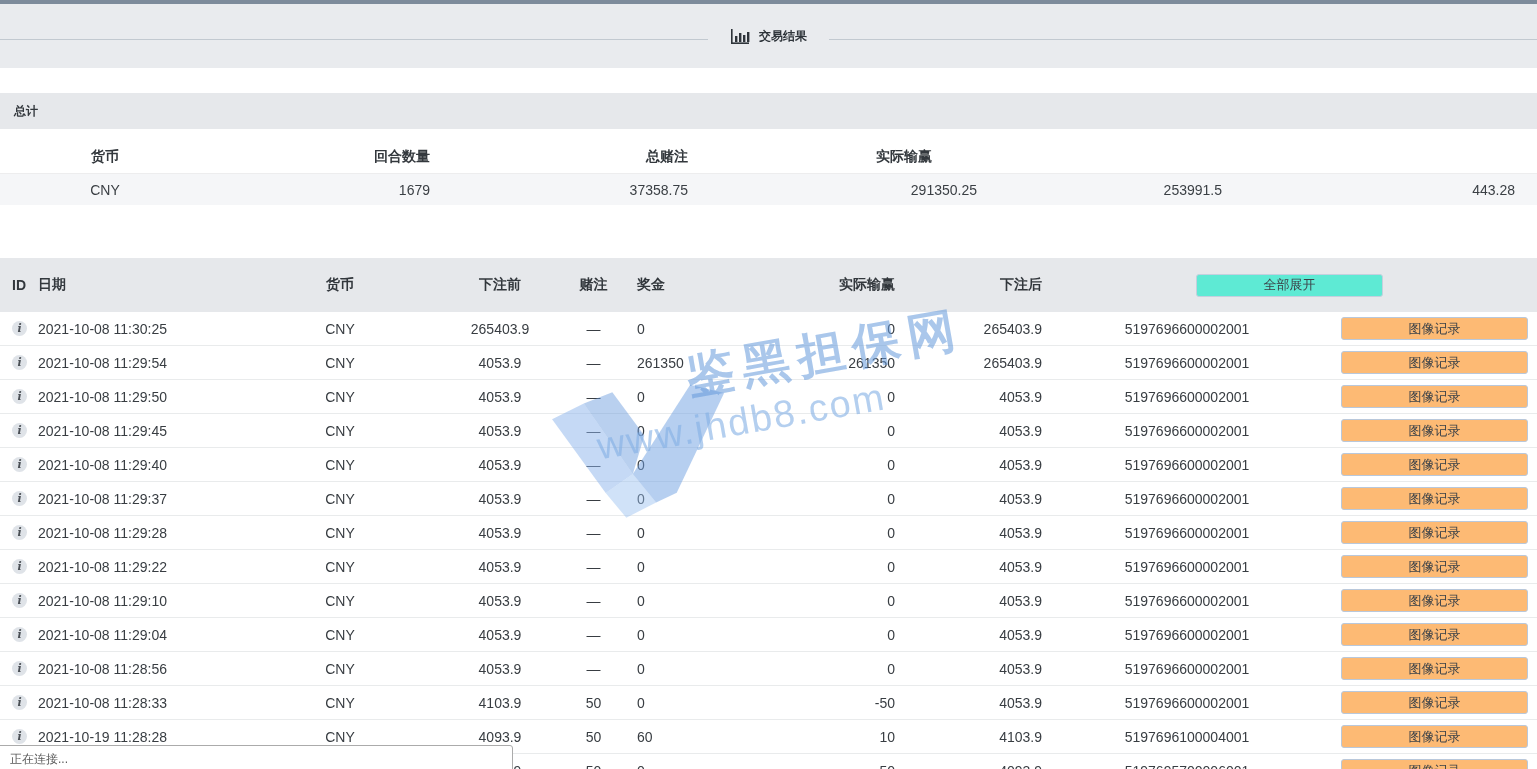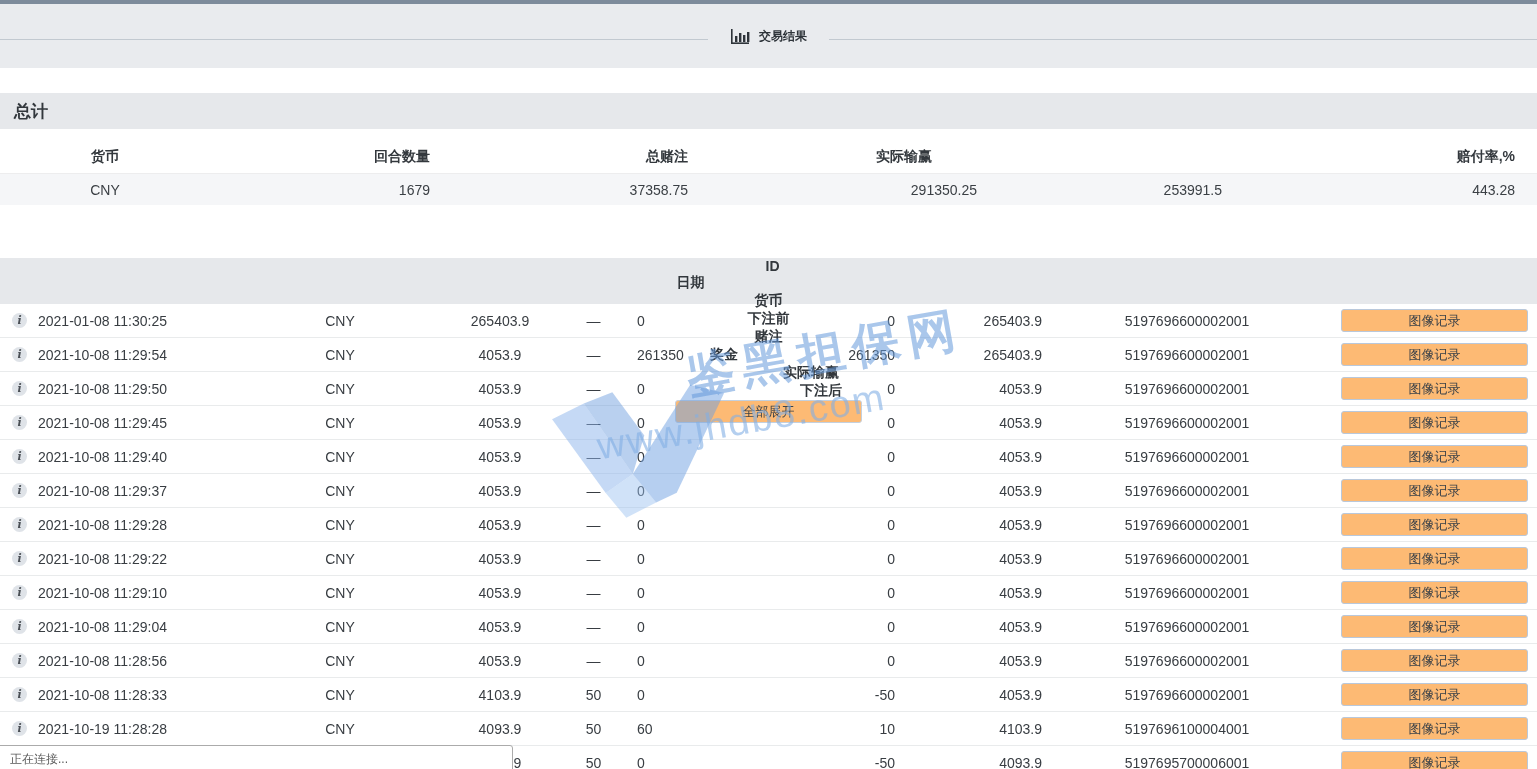--- a/index.html
+++ b/index.html
@@ -10,58 +10,58 @@
 
   .title-band { height:64px; background:#e9ebee; position:relative;
     display:flex; align-items:center; justify-content:center; }
   .title-band::before { content:""; position:absolute; left:0; right:0; top:35px;
     border-top:1px solid #c2c9d0; }
   .title-wrap { position:relative; background:#e9ebee; padding:0 22px;
     display:flex; align-items:center; gap:9px; font-size:12px; font-weight:bold; color:#2e343a; }
 
   .section-bar { height:36px; background:#e6e8eb; margin-top:25px;
     display:flex; align-items:center; padding-left:14px;
-    font-size:17px; font-weight:bold; color:#32373c; }
+    font-size:12px; font-weight:bold; color:#32373c; }
 
   
   .summary { margin-top:12px; font-size:14px; }
   .sum-row { display:flex; height:32px; align-items:center; }
   .sum-row.head { font-weight:bold; color:#33383d; }
   .sum-row.data { background:#f5f6f8; border-top:1px solid #ededee; color:#3a3f44; }
   .sc1 { width:210px; text-align:center; }
   .sc2 { width:230px; text-align:right; padding-right:10px; }
   .sc3 { width:260px; text-align:right; padding-right:12px; }
   .sc4 { width:290px; text-align:right; padding-right:13px; }
   .sc5 { width:245px; text-align:right; padding-right:13px; }
   .sc6 { flex:1; text-align:right; padding-right:22px; }
 
   
   .detail { margin-top:53px; font-size:14px; }
-  .detail-head { height:46px; background:#e6e8eb; display:flex; align-items:center;
-    font-weight:bold; color:#32373c;flex-direction:column; }
+  .detail-head { height:54px; background:#e6e8eb; display:flex; align-items:center;
+    font-weight:bold; color:#32373c; }
   .drow { height:34px; display:flex; align-items:center; border-bottom:1px solid #e9ebec;
     color:#383d42; background:#fff; }
   .dc-icon   { width:30px;  padding-left:12px; display:flex; align-items:center; }
   .dc-date   { width:200px; padding-left:8px; text-align:left; }
   .dc-cur    { width:220px; text-align:center; }
   .dc-before { width:100px; text-align:center; }
   .dc-bet    { width:87px;  text-align:center; }
   .dc-prize  { width:117px; text-align:left; }
   .dc-net    { width:141px; text-align:right; }
   .dc-after  { width:147px; text-align:right; }
   .dc-round  { width:290px; text-align:center; }
   .dc-action { flex:1; display:flex; justify-content:center; }
 
   .info-icon { width:15px; height:15px; border-radius:50%; background:#dfe3e8;
     color:#4a4f55; font:italic bold 11px "DejaVu Serif",serif;
     display:flex; align-items:center; justify-content:center; cursor:pointer; }
 
   .btn { width:187px; height:23px; border-radius:3px; font-size:13px; color:#3c4248;
     display:flex; align-items:center; justify-content:center; cursor:pointer; }
-  .btn-expand { background:#fdba74; border:1px solid #c4d0de;text-align:center; }
+  .btn-expand { background:#5eead4; border:1px solid #c4d0de;text-align:center; }
   .btn-record { background:#fdba74; border:1px solid #b9c8db; }
 
   
   .watermark { position:absolute; left:548px; top:322px; width:460px; height:200px;
     transform:rotate(-10deg); pointer-events:none; z-index:5; }
   .wm-logo  { position:absolute; left:0; top:30px; }
   .wm-brand { position:absolute; left:148px; top:8px; font-size:48px; font-weight:bold;
     letter-spacing:8px; color:rgba(100,153,218,0.55); white-space:nowrap; }
   .wm-url   { position:absolute; left:48px; top:72px; font-size:38px; letter-spacing:2px;
     color:rgba(130,175,228,0.6); white-space:nowrap; }
@@ -93,21 +93,20 @@
 </div>
 
 <div class="section-bar">总计</div>
 
 <div class="summary">
   <div class="sum-row head">
     <div class="sc1">货币</div>
     <div class="sc2">回合数量</div>
     <div class="sc3">总赌注</div>
     <div class="sc5">实际输赢</div>
-    <div class="sc6">赔付率,%</div>
   </div>
   <div class="sum-row data">
     <div class="sc1">CNY</div>
     <div class="sc2">1679</div>
     <div class="sc3">37358.75</div>
     <div class="sc4">291350.25</div>
     <div class="sc5">253991.5</div>
     <div class="sc6">443.28</div>
   </div>
 </div>
@@ -124,21 +123,21 @@
     <div class="dc-after">下注后</div>
     <div class="dc-action">
       <button class="btn btn-expand">全部展开</button>
     </div>
   </div>
   <div id="rows-container">
       <div class="drow">
     <div class="dc-icon">
           <span class="info-icon">i</span>
         </div>
-    <div class="dc-date">2021-01-08 11:30:25</div>
+    <div class="dc-date">2021-10-08 11:30:25</div>
     <div class="dc-cur">CNY</div>
     <div class="dc-before">265403.9</div>
     <div class="dc-bet">—</div>
     <div class="dc-prize">0</div>
     <div class="dc-net">0</div>
     <div class="dc-after">265403.9</div>
     <div class="dc-round">5197696600002001</div>
     <div class="dc-action">
       <button class="btn btn-record">图像记录</button>
     </div>

